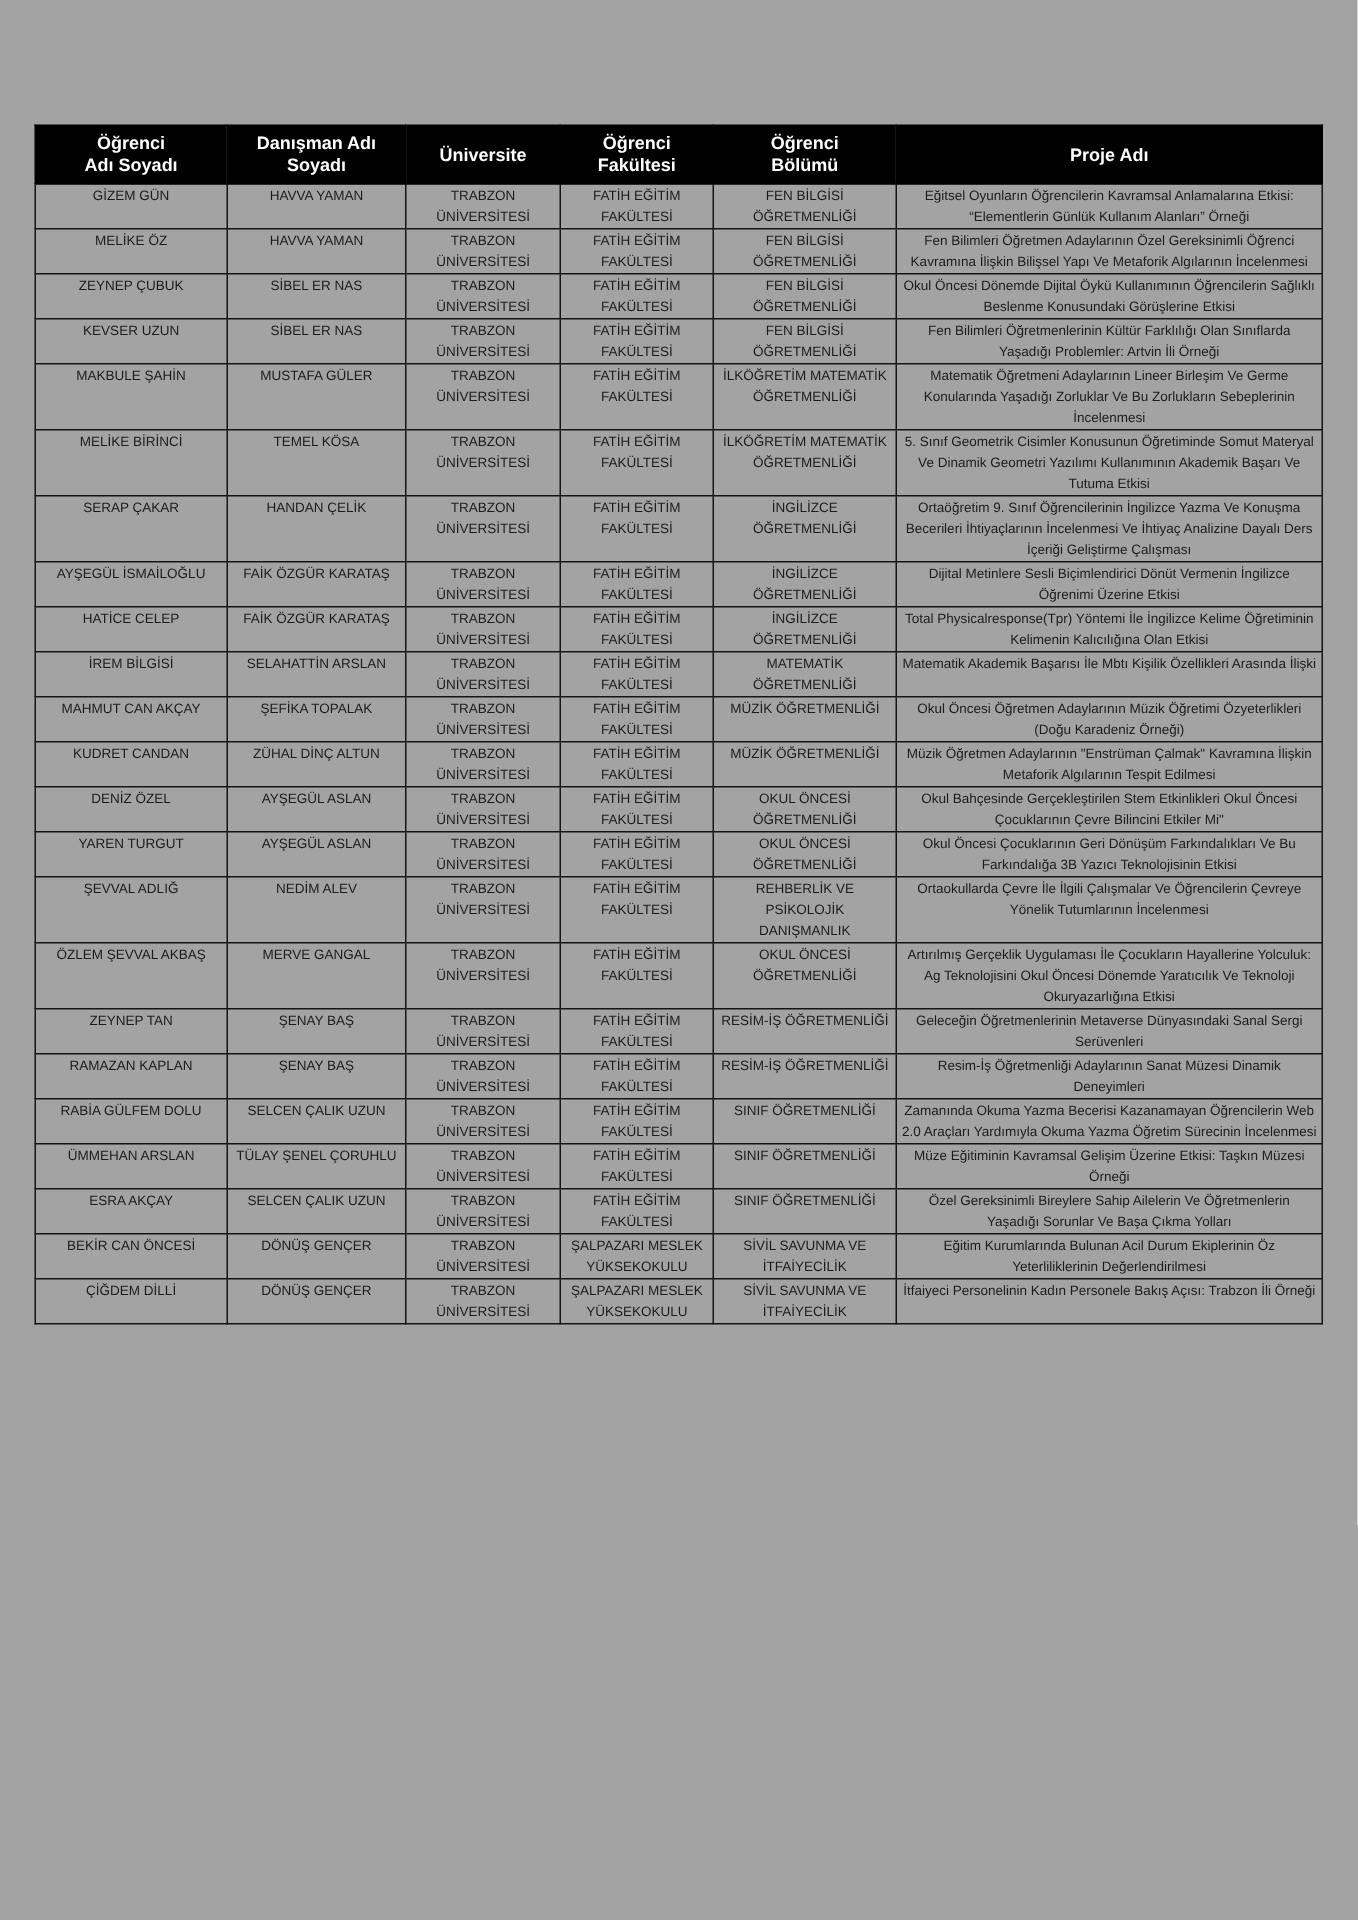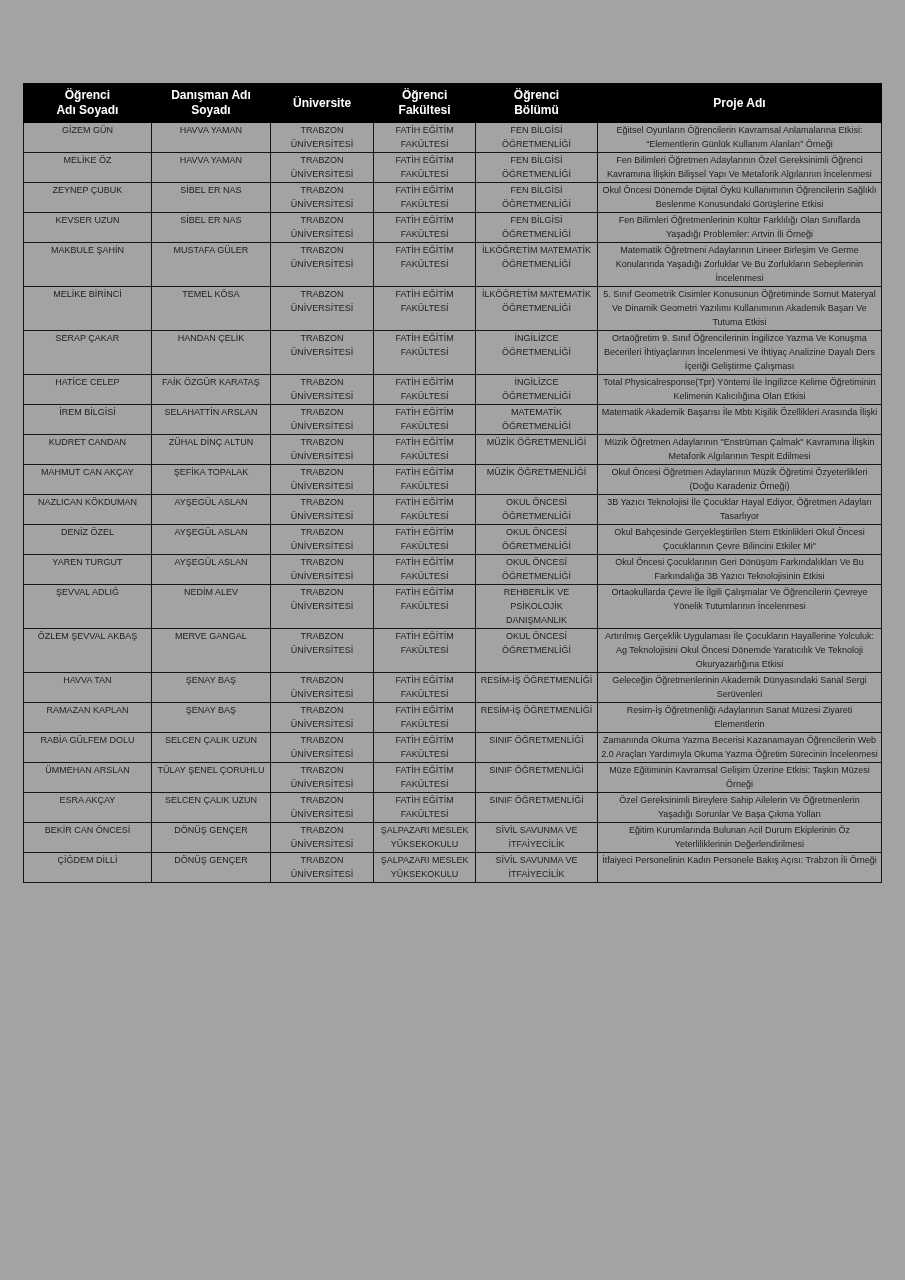--- a/index.html
+++ b/index.html
@@ -139,60 +139,60 @@
         </tr>
         <tr>
           <td class="cell-student">SERAP ÇAKAR</td>
           <td class="cell-advisor">HANDAN ÇELİK</td>
           <td class="cell-university">TRABZON ÜNİVERSİTESİ</td>
           <td class="cell-faculty">FATİH EĞİTİM FAKÜLTESİ</td>
           <td class="cell-department">İNGİLİZCE ÖĞRETMENLİĞİ</td>
           <td class="cell-project">Ortaöğretim 9. Sınıf Öğrencilerinin İngilizce Yazma Ve Konuşma Becerileri İhtiyaçlarının İncelenmesi Ve İhtiyaç Analizine Dayalı Ders İçeriği Geliştirme Çalışması</td>
         </tr>
         <tr>
+          <td class="cell-student">AYŞEGÜL İSMAİLOĞLU</td>
+          <td class="cell-advisor">FAİK ÖZGÜR KARATAŞ</td>
+          <td class="cell-university">TRABZON ÜNİVERSİTESİ</td>
+          <td class="cell-faculty">FATİH EĞİTİM FAKÜLTESİ</td>
+          <td class="cell-department">İNGİLİZCE ÖĞRETMENLİĞİ</td>
+          <td class="cell-project">Dijital Metinlere Sesli Biçimlendirici Dönüt Vermenin İngilizce Öğrenimi Üzerine Etkisi</td>
+        </tr>
+        <tr>
           <td class="cell-student">HATİCE CELEP</td>
           <td class="cell-advisor">FAİK ÖZGÜR KARATAŞ</td>
           <td class="cell-university">TRABZON ÜNİVERSİTESİ</td>
           <td class="cell-faculty">FATİH EĞİTİM FAKÜLTESİ</td>
           <td class="cell-department">İNGİLİZCE ÖĞRETMENLİĞİ</td>
           <td class="cell-project">Total Physicalresponse(Tpr) Yöntemi İle İngilizce Kelime Öğretiminin Kelimenin Kalıcılığına Olan Etkisi</td>
         </tr>
         <tr>
           <td class="cell-student">İREM BİLGİSİ</td>
           <td class="cell-advisor">SELAHATTİN ARSLAN</td>
           <td class="cell-university">TRABZON ÜNİVERSİTESİ</td>
           <td class="cell-faculty">FATİH EĞİTİM FAKÜLTESİ</td>
           <td class="cell-department">MATEMATİK ÖĞRETMENLİĞİ</td>
           <td class="cell-project">Matematik Akademik Başarısı İle Mbtı Kişilik Özellikleri Arasında İlişki</td>
         </tr>
         <tr>
+          <td class="cell-student">MAHMUT CAN AKÇAY</td>
+          <td class="cell-advisor">ŞEFİKA TOPALAK</td>
+          <td class="cell-university">TRABZON ÜNİVERSİTESİ</td>
+          <td class="cell-faculty">FATİH EĞİTİM FAKÜLTESİ</td>
+          <td class="cell-department">MÜZİK ÖĞRETMENLİĞİ</td>
+          <td class="cell-project">Okul Öncesi Öğretmen Adaylarının Müzik Öğretimi Özyeterlikleri (Doğu Karadeniz Örneği)</td>
+        </tr>
+        <tr>
           <td class="cell-student">KUDRET CANDAN</td>
           <td class="cell-advisor">ZÜHAL DİNÇ ALTUN</td>
           <td class="cell-university">TRABZON ÜNİVERSİTESİ</td>
           <td class="cell-faculty">FATİH EĞİTİM FAKÜLTESİ</td>
           <td class="cell-department">MÜZİK ÖĞRETMENLİĞİ</td>
           <td class="cell-project">Müzik Öğretmen Adaylarının "Enstrüman Çalmak" Kavramına İlişkin Metaforik Algılarının Tespit Edilmesi</td>
         </tr>
         <tr>
-          <td class="cell-student">MAHMUT CAN AKÇAY</td>
-          <td class="cell-advisor">ŞEFİKA TOPALAK</td>
-          <td class="cell-university">TRABZON ÜNİVERSİTESİ</td>
-          <td class="cell-faculty">FATİH EĞİTİM FAKÜLTESİ</td>
-          <td class="cell-department">MÜZİK ÖĞRETMENLİĞİ</td>
-          <td class="cell-project">Okul Öncesi Öğretmen Adaylarının Müzik Öğretimi Özyeterlikleri (Doğu Karadeniz Örneği)</td>
-        </tr>
-        <tr>
-          <td class="cell-student">NAZLICAN KÖKDUMAN</td>
-          <td class="cell-advisor">AYŞEGÜL ASLAN</td>
-          <td class="cell-university">TRABZON ÜNİVERSİTESİ</td>
-          <td class="cell-faculty">FATİH EĞİTİM FAKÜLTESİ</td>
-          <td class="cell-department">OKUL ÖNCESİ ÖĞRETMENLİĞİ</td>
-          <td class="cell-project">3B Yazıcı Teknolojisi İle Çocuklar Hayal Ediyor, Öğretmen Adayları Tasarlıyor</td>
-        </tr>
-        <tr>
           <td class="cell-student">DENİZ ÖZEL</td>
           <td class="cell-advisor">AYŞEGÜL ASLAN</td>
           <td class="cell-university">TRABZON ÜNİVERSİTESİ</td>
           <td class="cell-faculty">FATİH EĞİTİM FAKÜLTESİ</td>
           <td class="cell-department">OKUL ÖNCESİ ÖĞRETMENLİĞİ</td>
           <td class="cell-project">Okul Bahçesinde Gerçekleştirilen Stem Etkinlikleri Okul Öncesi Çocuklarının Çevre Bilincini Etkiler Mi"</td>
         </tr>
         <tr>
           <td class="cell-student">YAREN TURGUT</td>
           <td class="cell-advisor">AYŞEGÜL ASLAN</td>
@@ -211,34 +211,34 @@
         </tr>
         <tr>
           <td class="cell-student">ÖZLEM ŞEVVAL AKBAŞ</td>
           <td class="cell-advisor">MERVE GANGAL</td>
           <td class="cell-university">TRABZON ÜNİVERSİTESİ</td>
           <td class="cell-faculty">FATİH EĞİTİM FAKÜLTESİ</td>
           <td class="cell-department">OKUL ÖNCESİ ÖĞRETMENLİĞİ</td>
           <td class="cell-project">Artırılmış Gerçeklik Uygulaması İle Çocukların Hayallerine Yolculuk: Ag Teknolojisini Okul Öncesi Dönemde Yaratıcılık Ve Teknoloji Okuryazarlığına Etkisi</td>
         </tr>
         <tr>
-          <td class="cell-student">HAVVA TAN</td>
+          <td class="cell-student">ZEYNEP TAN</td>
           <td class="cell-advisor">ŞENAY BAŞ</td>
           <td class="cell-university">TRABZON ÜNİVERSİTESİ</td>
           <td class="cell-faculty">FATİH EĞİTİM FAKÜLTESİ</td>
           <td class="cell-department">RESİM-İŞ ÖĞRETMENLİĞİ</td>
-          <td class="cell-project">Geleceğin Öğretmenlerinin Akademik Dünyasındaki Sanal Sergi Serüvenleri</td>
+          <td class="cell-project">Geleceğin Öğretmenlerinin Metaverse Dünyasındaki Sanal Sergi Serüvenleri</td>
         </tr>
         <tr>
           <td class="cell-student">RAMAZAN KAPLAN</td>
           <td class="cell-advisor">ŞENAY BAŞ</td>
           <td class="cell-university">TRABZON ÜNİVERSİTESİ</td>
           <td class="cell-faculty">FATİH EĞİTİM FAKÜLTESİ</td>
           <td class="cell-department">RESİM-İŞ ÖĞRETMENLİĞİ</td>
-          <td class="cell-project">Resim-İş Öğretmenliği Adaylarının Sanat Müzesi Ziyareti Elementlerin</td>
+          <td class="cell-project">Resim-İş Öğretmenliği Adaylarının Sanat Müzesi Dinamik Deneyimleri</td>
         </tr>
         <tr>
           <td class="cell-student">RABİA GÜLFEM DOLU</td>
           <td class="cell-advisor">SELCEN ÇALIK UZUN</td>
           <td class="cell-university">TRABZON ÜNİVERSİTESİ</td>
           <td class="cell-faculty">FATİH EĞİTİM FAKÜLTESİ</td>
           <td class="cell-department">SINIF ÖĞRETMENLİĞİ</td>
           <td class="cell-project">Zamanında Okuma Yazma Becerisi Kazanamayan Öğrencilerin Web 2.0 Araçları Yardımıyla Okuma Yazma Öğretim Sürecinin İncelenmesi</td>
         </tr>
         <tr>

